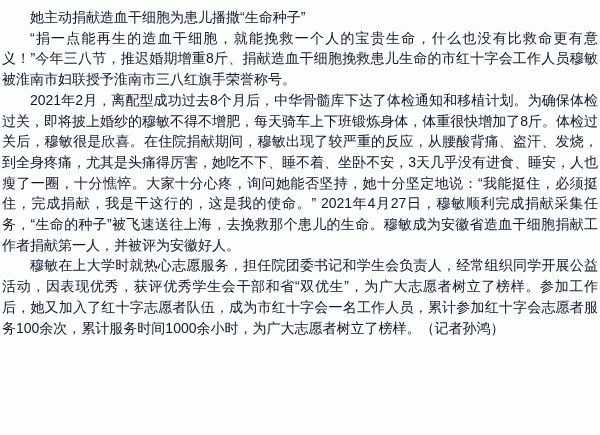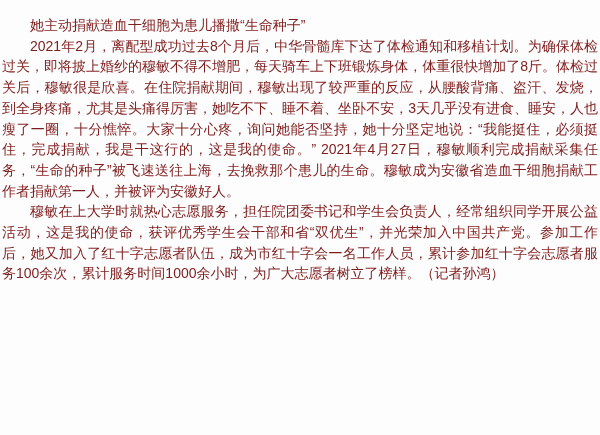--- a/index.html
+++ b/index.html
@@ -7,35 +7,36 @@
       padding: 0;
       width: 600px;
       height: 435px;
       overflow: hidden;
       background: #fdfdfd;
     }
     .article {
       box-sizing: border-box;
       width: 600px;
       height: 435px;
-      padding: 15px 2px 0 2px;
+      padding: 7px 2px 0 2px;
       font-family: "Liberation Sans", "DejaVu Sans", sans-serif;
       font-size: 14px;
       line-height: 20.7px;
-      color: #7f1d1d;
+      color: #0f172a;
       text-align: justify;
       letter-spacing: 0px;
     }
     .article p {
       margin: 0;
       padding: 0;
       text-indent: 2em;
       word-break: break-all;
     }
   </style>
 </head>
 <body>
 
 <div class="article">
   <p>她主动捐献造血干细胞为患儿播撒“生命种子”</p>
+  <p>“捐一点能再生的造血干细胞，就能挽救一个人的宝贵生命，什么也没有比救命更有意义！”今年三八节，推迟婚期增重8斤、捐献造血干细胞挽救患儿生命的市红十字会工作人员穆敏被淮南市妇联授予淮南市三八红旗手荣誉称号。</p>
   <p>2021年2月，离配型成功过去8个月后，中华骨髓库下达了体检通知和移植计划。为确保体检过关，即将披上婚纱的穆敏不得不增肥，每天骑车上下班锻炼身体，体重很快增加了8斤。体检过关后，穆敏很是欣喜。在住院捐献期间，穆敏出现了较严重的反应，从腰酸背痛、盗汗、发烧，到全身疼痛，尤其是头痛得厉害，她吃不下、睡不着、坐卧不安，3天几乎没有进食、睡安，人也瘦了一圈，十分憔悴。大家十分心疼，询问她能否坚持，她十分坚定地说：“我能挺住，必须挺住，完成捐献，我是干这行的，这是我的使命。” 2021年4月27日，穆敏顺利完成捐献采集任务，“生命的种子”被飞速送往上海，去挽救那个患儿的生命。穆敏成为安徽省造血干细胞捐献工作者捐献第一人，并被评为安徽好人。</p>
-  <p>穆敏在上大学时就热心志愿服务，担任院团委书记和学生会负责人，经常组织同学开展公益活动，这是我的使命，获评优秀学生会干部和省“双优生”，并光荣加入中国共产党。参加工作后，她又加入了红十字志愿者队伍，成为市红十字会一名工作人员，累计参加红十字会志愿者服务100余次，累计服务时间1000余小时，为广大志愿者树立了榜样。（记者孙鸿）</p>
+  <p>穆敏在上大学时就热心志愿服务，担任院团委书记和学生会负责人，经常组织同学开展公益活动，因表现优秀，获评优秀学生会干部和省“双优生”，为广大志愿者树立了榜样。参加工作后，她又加入了红十字志愿者队伍，成为市红十字会一名工作人员，累计参加红十字会志愿者服务100余次，累计服务时间1000余小时，为广大志愿者树立了榜样。（记者孙鸿）</p>
 </div>
 
 </body></html>

